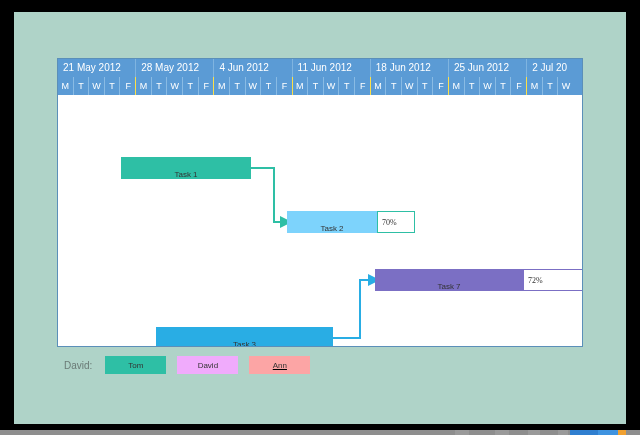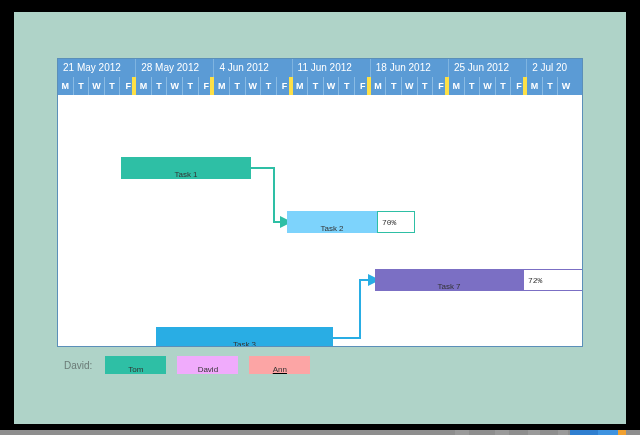--- a/index.html
+++ b/index.html
@@ -69,25 +69,24 @@
     font-size: 10px;
     font-family: "Liberation Sans", sans-serif;
     padding-left: 5px;
     vertical-align: top;
     overflow: hidden;
   }
   .day-group {
     display: inline-block;
     height: 18px;
     box-sizing: border-box;
-    border-right: 4px solid #fde047;
+    border-right: 1px solid #fde047;
     vertical-align: top;
     font-size: 0;
     overflow: hidden;
-    font-weight: bold;
   }
   .day-cell {
     display: inline-block;
     width: 15.6px;
     height: 18px;
     line-height: 18px;
     box-sizing: border-box;
     border-right: 1px solid #89bbe4;
     color: #ffffff;
     font-size: 9px;
@@ -126,21 +125,21 @@
     height: 22px;
     box-sizing: border-box;
     background: #ffffff;
     display: flex;
     align-items: center;
     padding-left: 4px;
   }
   .progress-label {
     font-size: 8px;
     color: #333333;
-    font-family: Liberation Mono, monospace;
+    font-family: Liberation Serif, serif;
   }
 
   
   #connectors {
     position: absolute;
     left: 0; top: 0;
     width: 100%; height: 100%;
     pointer-events: none;
   }
 
@@ -157,21 +156,21 @@
     font-size: 10px;
     color: #6a7a76;
     font-family: "Liberation Sans", sans-serif;
     margin-right: 13px;
   }
   .legend-swatch {
     width: 61px;
     height: 18px;
     margin-right: 11px;
     display: flex;
-    align-items: flex-end;
+    align-items: center;
     justify-content: center;
   }
   .legend-swatch-label {
     font-size: 8px;
     color: #333333;
     font-family: "Liberation Sans", sans-serif;
   }
 
   
   #bottom-artifact {

